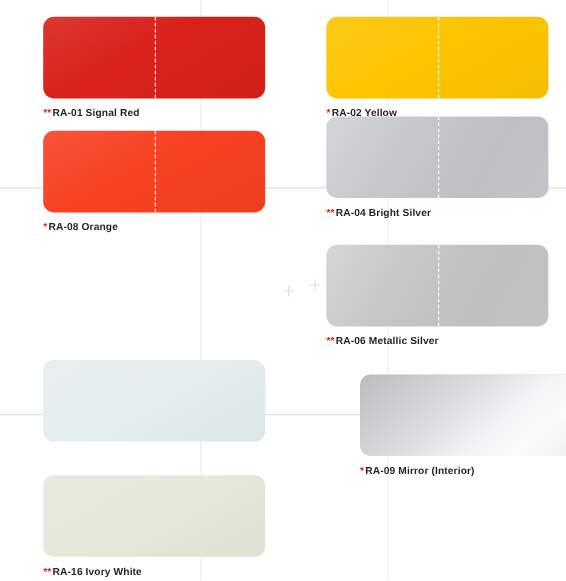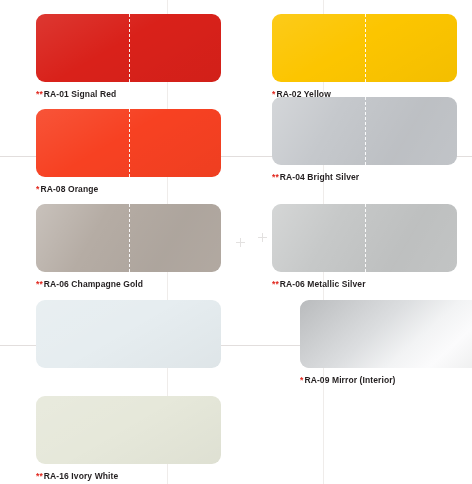--- a/index.html
+++ b/index.html
@@ -149,40 +149,33 @@
         </div>
         <div class="caption"><span class="stars">*</span><span>RA-08 Orange</span></div>
       </div>
       <div class="cell col-right" style="top: 97px;">
         <div class="chip" style="background: rgb(197, 200, 204);">
           <div class="sheen" style="background: linear-gradient(120deg, rgba(255, 255, 255, 0.26) 0%, rgba(255, 255, 255, 0) 34%, rgba(0, 0, 0, 0.043) 70%, rgba(0, 0, 0, 0.02) 100%);"></div>
           <div class="fold-v"></div>
         </div>
         <div class="caption"><span class="stars">**</span><span>RA-04 Bright Silver</span></div>
       </div>
-      <div class="cell col-left" style="top: 204px;">
-        <div class="chip" style="background: rgb(181, 172, 164);">
-          <div class="sheen" style="background: linear-gradient(120deg, rgba(255, 255, 255, 0.26) 0%, rgba(255, 255, 255, 0) 34%, rgba(0, 0, 0, 0.043) 70%, rgba(0, 0, 0, 0.02) 100%);"></div>
-          <div class="fold-v"></div>
-        </div>
-        <div class="caption"><span class="stars">**</span><span>RA-06 Champagne Gold</span></div>
-      </div>
       <div class="cell col-right" style="top: 204px;">
         <div class="chip" style="background: rgb(198, 200, 200);">
           <div class="sheen" style="background: linear-gradient(120deg, rgba(255, 255, 255, 0.26) 0%, rgba(255, 255, 255, 0) 34%, rgba(0, 0, 0, 0.043) 70%, rgba(0, 0, 0, 0.02) 100%);"></div>
           <div class="fold-v"></div>
         </div>
         <div class="caption"><span class="stars">**</span><span>RA-06 Metallic Silver</span></div>
       </div>
       <div class="cell col-left" style="top: 300px;">
         <div class="chip no-fold" style="background: rgb(230, 237, 240);">
           <div class="sheen" style="background: linear-gradient(150deg, rgba(255, 255, 255, 0.1) 0%, rgba(255, 255, 255, 0) 45%, rgba(0, 0, 0, 0.035) 100%);"></div>
         </div>
       </div>
-      <div class="cell col-right" style="top: 300px; padding-left: 28px;">
+      <div class="cell col-right" style="top: 312px; padding-left: 28px;">
         <div class="chip no-fold" style="background: rgb(210, 212, 214);">
           <div class="sheen" style="background: linear-gradient(138deg, rgb(185, 187, 189) 0%, rgb(200, 202, 204) 18%, rgb(220, 222, 224) 42%, rgb(242, 243, 244) 62%, rgb(251, 251, 252) 78%, rgb(236, 237, 237) 100%);"></div>
         </div>
         <div class="caption"><span class="stars">*</span><span>RA-09 Mirror (Interior)</span></div>
       </div>
       <div class="cell col-left" style="top: 396px;">
         <div class="chip no-fold" style="background: rgb(230, 232, 218);">
           <div class="sheen" style="background: linear-gradient(150deg, rgba(255, 255, 255, 0.1) 0%, rgba(255, 255, 255, 0) 45%, rgba(0, 0, 0, 0.035) 100%);"></div>
         </div>
         <div class="caption"><span class="stars">**</span><span>RA-16 Ivory White</span></div>

